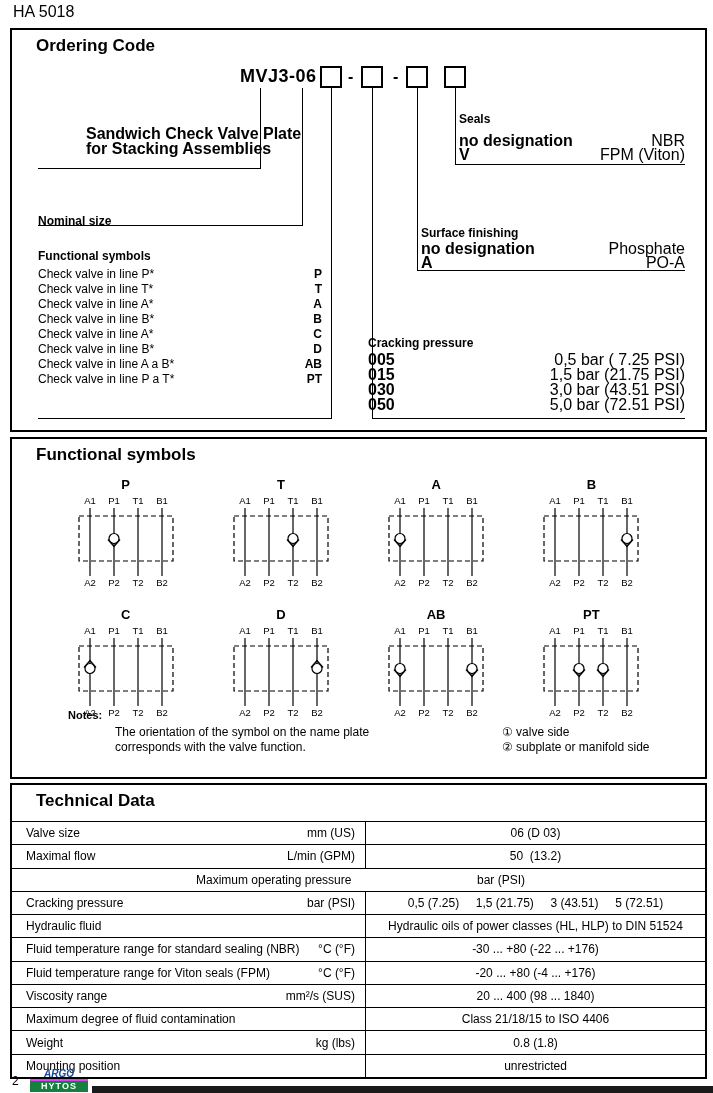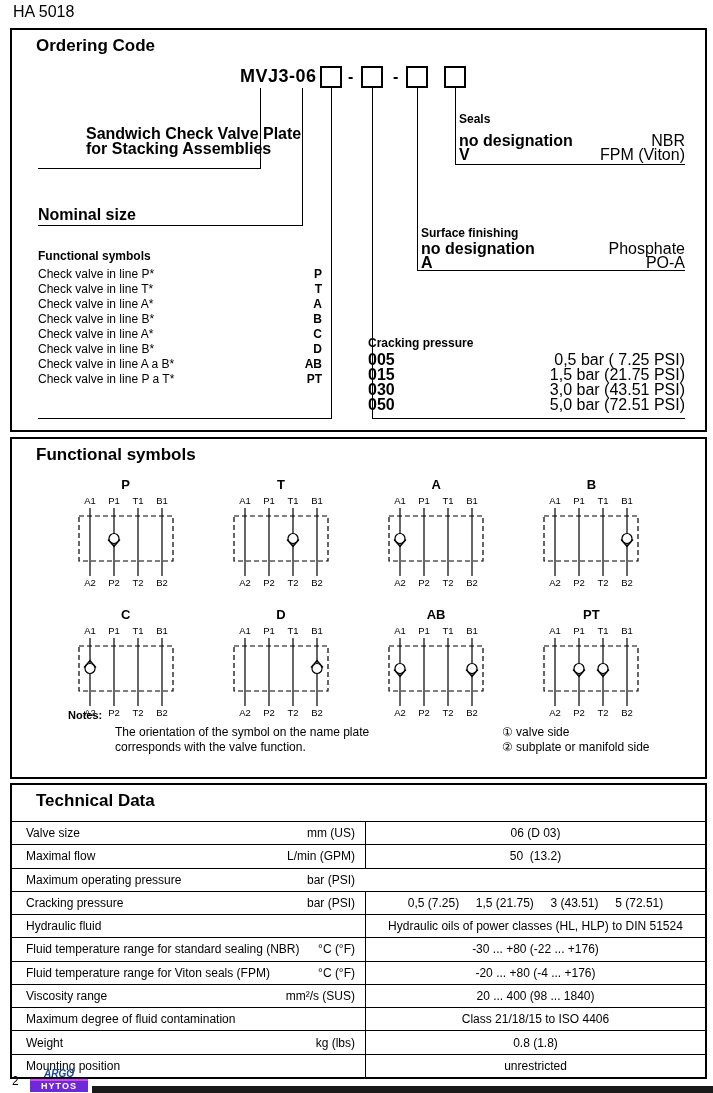--- a/index.html
+++ b/index.html
@@ -18,21 +18,21 @@
 
   .vline, .hline { position:absolute; background:#000; }
   .vline { width:1px; } .hline { height:1px; }
 
   
   .oc-model { position:absolute; left:228px; top:36px; font-size:18px; font-weight:bold; letter-spacing:.5px; }
   .oc-box { position:absolute; top:36px; width:22px; height:22px; border:2px solid #000; box-sizing:border-box; }
   .oc-sep { position:absolute; top:36px; height:22px; line-height:22px; font-size:16px; font-weight:bold; }
 
   .oc-product { position:absolute; left:26px; top:96px; font-size:16px; font-weight:bold; white-space:pre-line; line-height:15px;margin-left:48px; }
-  .oc-nominal { position:absolute; left:26px; top:176px; font-size:16px; font-weight:bold; }
+  .oc-nominal { position:absolute; left:26px; top:184px; font-size:12px; font-weight:bold; }
 
   .oc-func-title { position:absolute; left:26px; top:219px; font-size:12px; font-weight:bold; }
   .oc-func-rows  { position:absolute; left:26px; top:237px; width:284px; font-size:12px; }
   .oc-frow { display:flex; justify-content:space-between; height:15px; line-height:15px; }
   .frow-code { font-weight:bold; }
   .oc-func-note { position:absolute; left:31px; top:366px; font-size:12px;margin-top:40px; }
 
   .oc-group-title { position:absolute; font-size:12px; font-weight:bold; }
   .oc-group-rows  { position:absolute; font-size:16px; }
   .oc-grow { display:flex; justify-content:space-between; height:14px; line-height:14px; }
@@ -51,30 +51,30 @@
   .sym-grid { position:absolute; left:36px; top:38px; width:621px;
               display:grid; grid-template-columns:repeat(4,1fr); row-gap:14px; justify-items:center; }
   .sym-cell { text-align:center; }
   .sym-title { font-size:13px; font-weight:bold; margin-bottom:1px; }
   .sym-notes-label { position:absolute; left:56px;  top:270px; font-size:11px; font-weight:bold; }
   .sym-notes-text  { position:absolute; left:103px; top:286px; font-size:12px; white-space:pre-line; line-height:15px; }
   .sym-legend      { position:absolute; left:490px; top:286px; font-size:12px; line-height:15px; }
 
   
   .tech-table { position:absolute; left:0; right:0; top:36px; bottom:0; display:flex; flex-direction:column; }
-  .tech-row { flex:1; display:flex; border-top:1px solid #000; font-size:12px; }
+  .tech-row { flex:1; display:flex; border-top:1px solid #000; font-size:12px;justify-content:center; }
   .t-left { width:353px; box-sizing:border-box; display:flex; justify-content:space-between; align-items:center; padding:0 10px 0 14px; }
   .t-unit { text-align:right; white-space:pre; }
   .t-value { flex:1; border-left:1px solid #000; display:flex; align-items:center; justify-content:center; white-space:pre; }
 
   
   .page-num { position:absolute; left:12px; top:1074px; font-size:12px; }
   .logo { position:absolute; left:30px; top:1068px; width:58px; }
   .logo-argo  { color:#164a9a; font-weight:bold; font-style:italic; font-size:10px; line-height:11px; text-align:center; border-bottom:2px solid #d946ef; }
-  .logo-hytos { background:#6d28d9; color:#fff; font-weight:bold; font-size:9px; line-height:11px; text-align:center; letter-spacing:1px; }
+  .logo-hytos { background:#15803d; color:#fff; font-weight:bold; font-size:9px; line-height:11px; text-align:center; letter-spacing:1px; }
   .footer-bar { position:absolute; left:92px; right:0; top:1086px; height:7px; background:#1a1a1a; }
 </style>
 </head>
 <body>
 
 <div class="doc-code">HA 5018</div>
 
 <section class="box ordering">
   <h2 class="sec-title">Ordering Code</h2>
 

